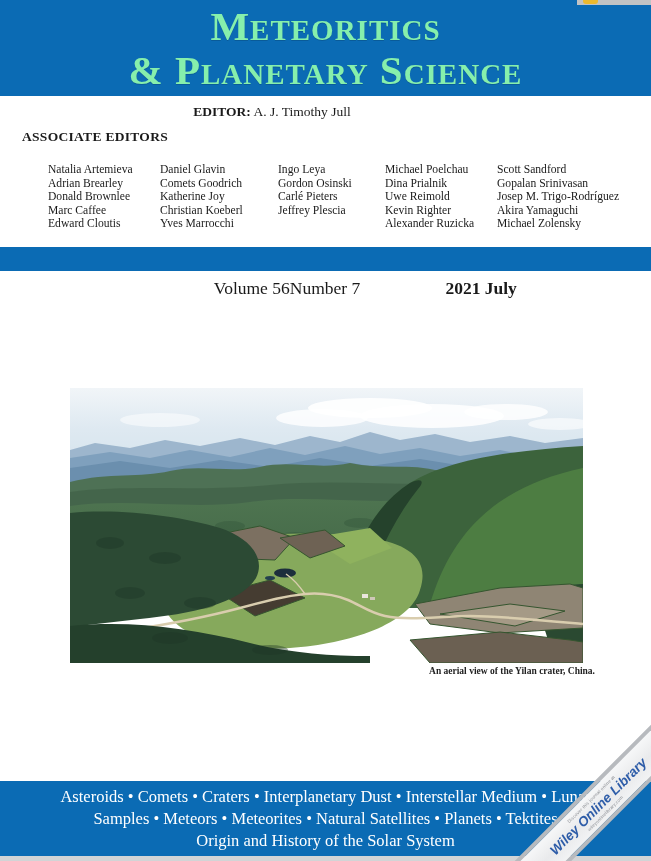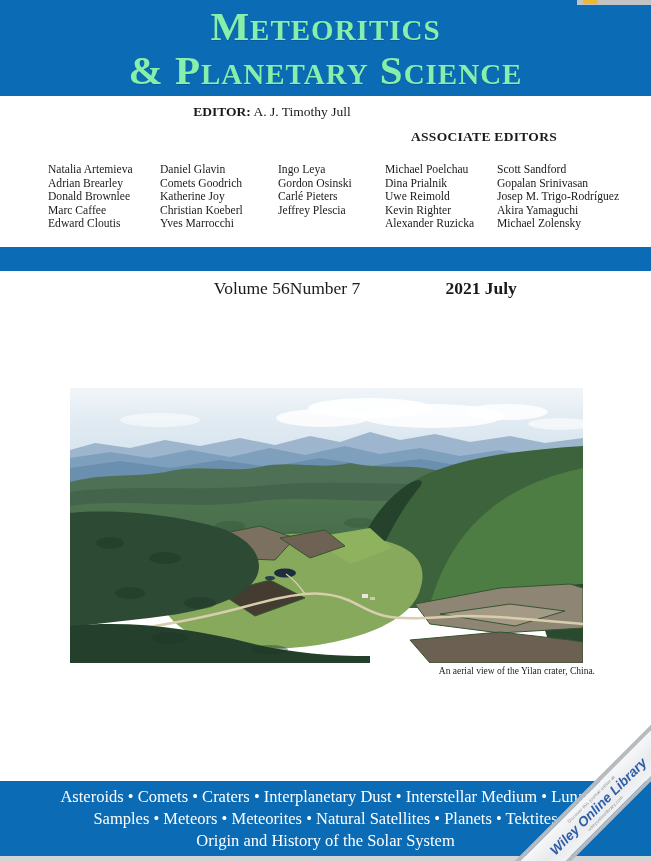--- a/index.html
+++ b/index.html
@@ -46,22 +46,23 @@
   }
 
   
   .editor-line {
     position: absolute; left: 0; top: 104px; width: 544px;
     text-align: center; font-size: 13.5px;
   }
   .editor-label { font-weight: bold; }
   .assoc-heading {
     position: absolute; left: 0; top: 129px; width: 557px;
-    text-align: right; font-size: 13.5px; font-weight: bold;
+    text-align: left; font-size: 13.5px; font-weight: bold;
     letter-spacing: 0.3px;
+    padding-left: 22px;
   }
   .editors-grid {
     position: absolute; left: 48px; top: 163px; width: 563px;
     display: grid;
     grid-template-columns: 112px 118px 107px 112px auto;
     font-size: 11.6px; line-height: 13.6px;
   }
   .editors-col span { display: block; white-space: nowrap; }
 
   
@@ -79,21 +80,21 @@
   .issue-date { text-align: center; font-weight: bold; }
 
   
   .photo-wrap {
     position: absolute; left: 70px; top: 388px; width: 513px; height: 275px;
     overflow: hidden;
   }
   .photo-wrap svg { display: block; }
   .photo-caption {
     position: absolute; left: 300px; top: 666px; width: 295px;
-    text-align: right; font-size: 9.5px; color: #222;
+    text-align: right; font-size: 9.5px; color: #222; font-weight: bold;
   }
 
   
   .bottom-banner {
     position: absolute; left: 0; top: 781px; width: 651px; height: 75px;
     background: #0b6bb4;
     display: flex; flex-direction: column; align-items: center; justify-content: center;
     z-index: 1;
   }
   .topics-line {

